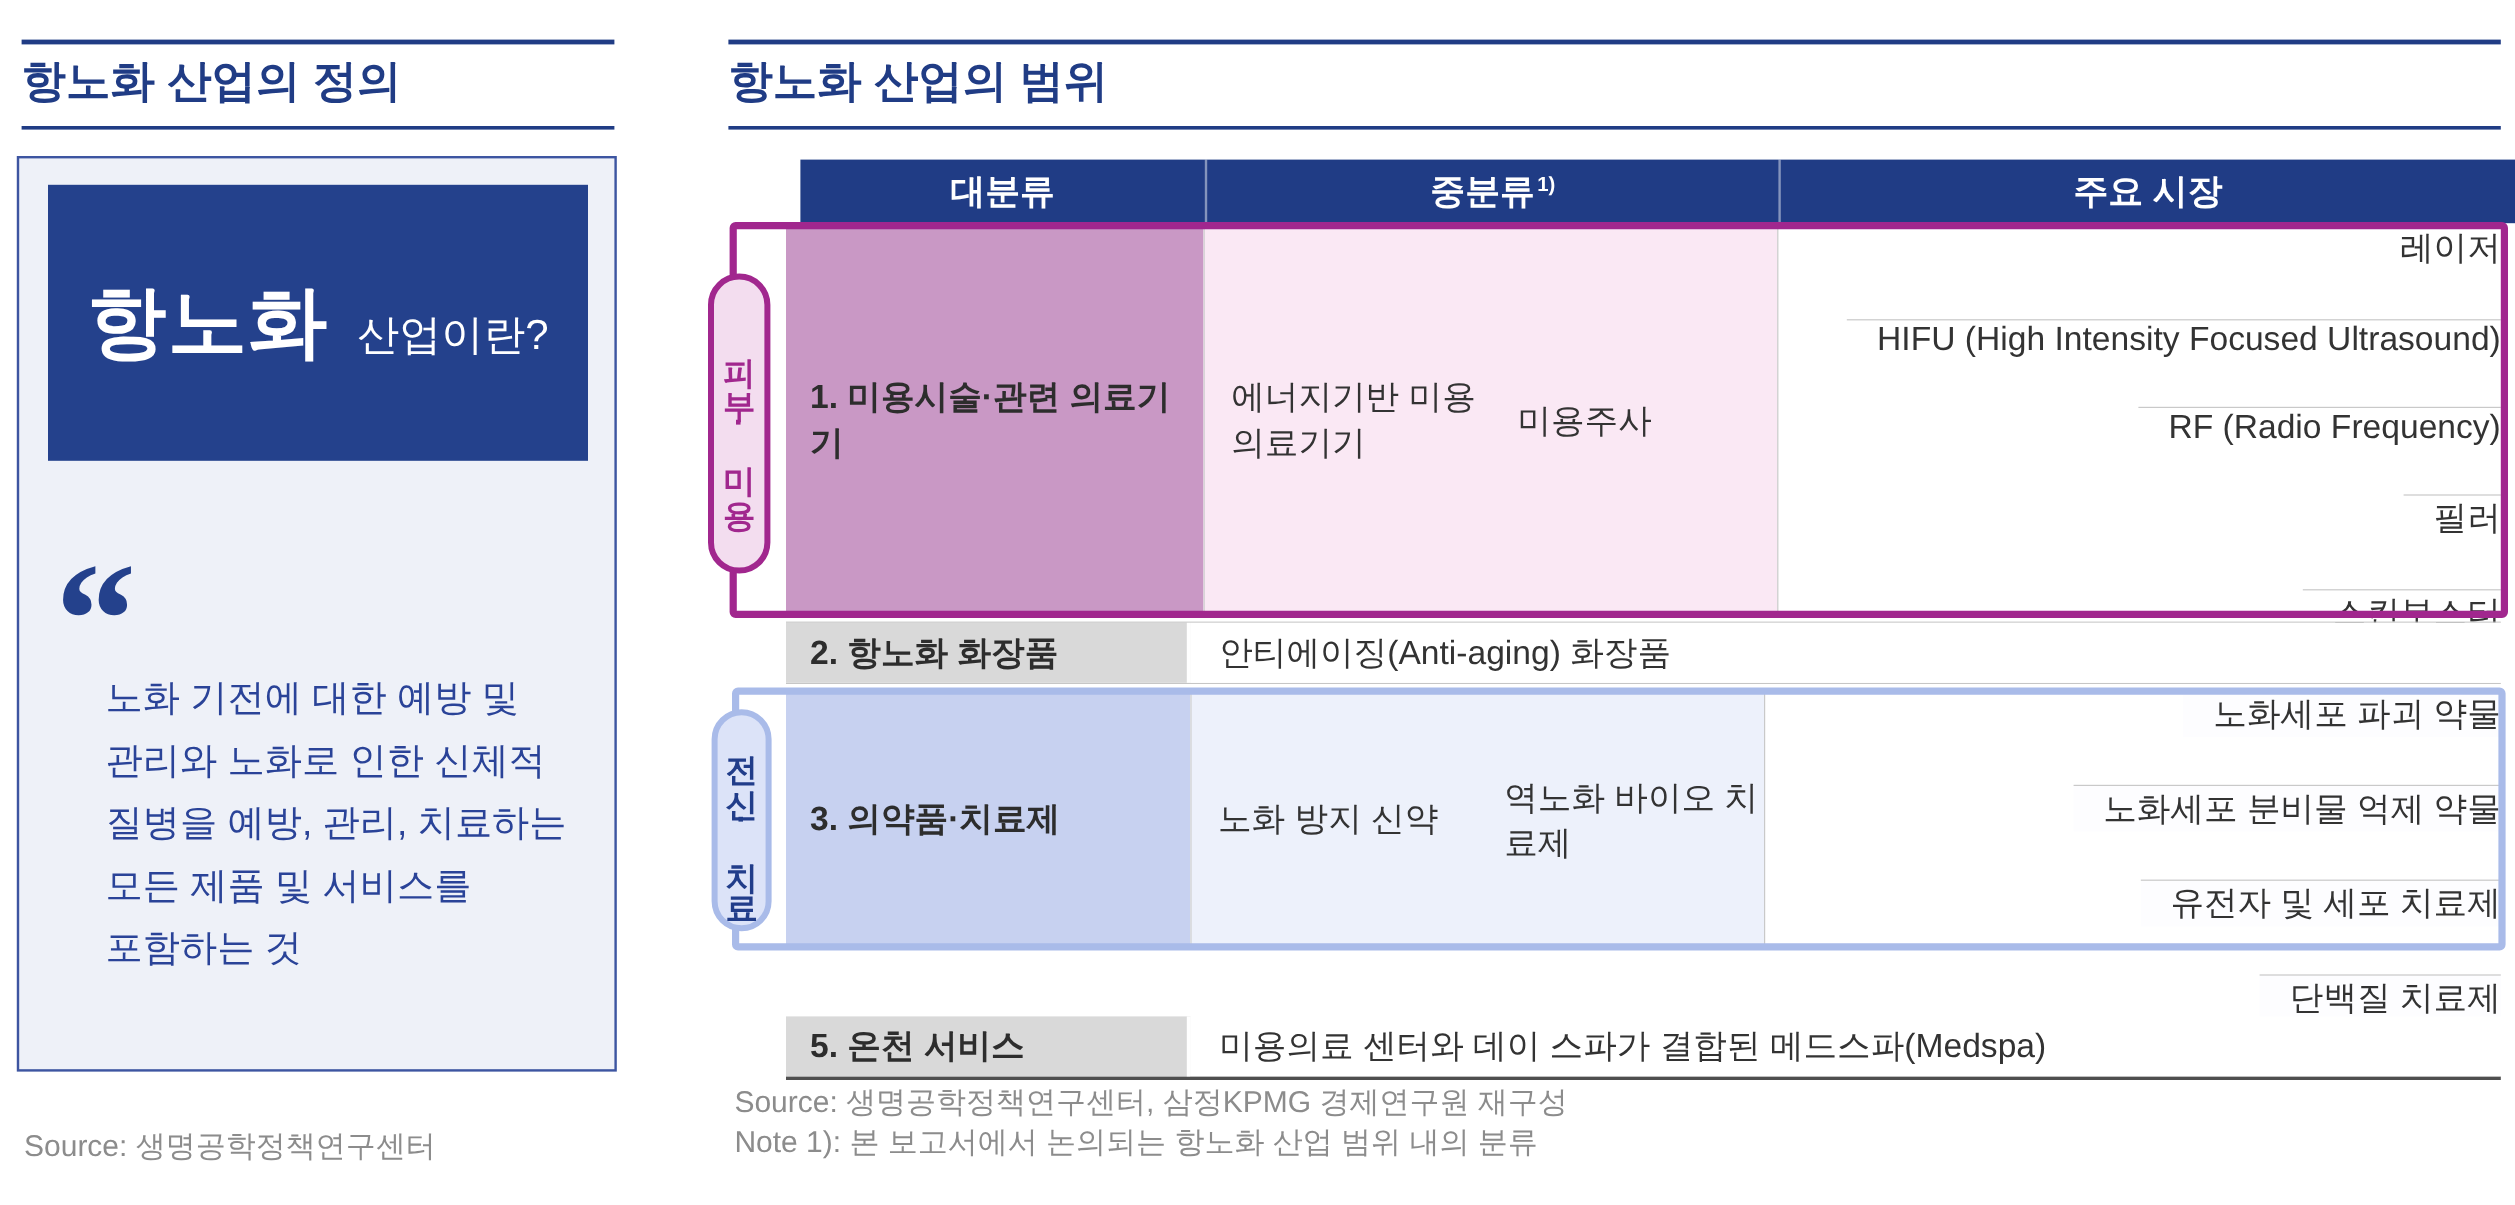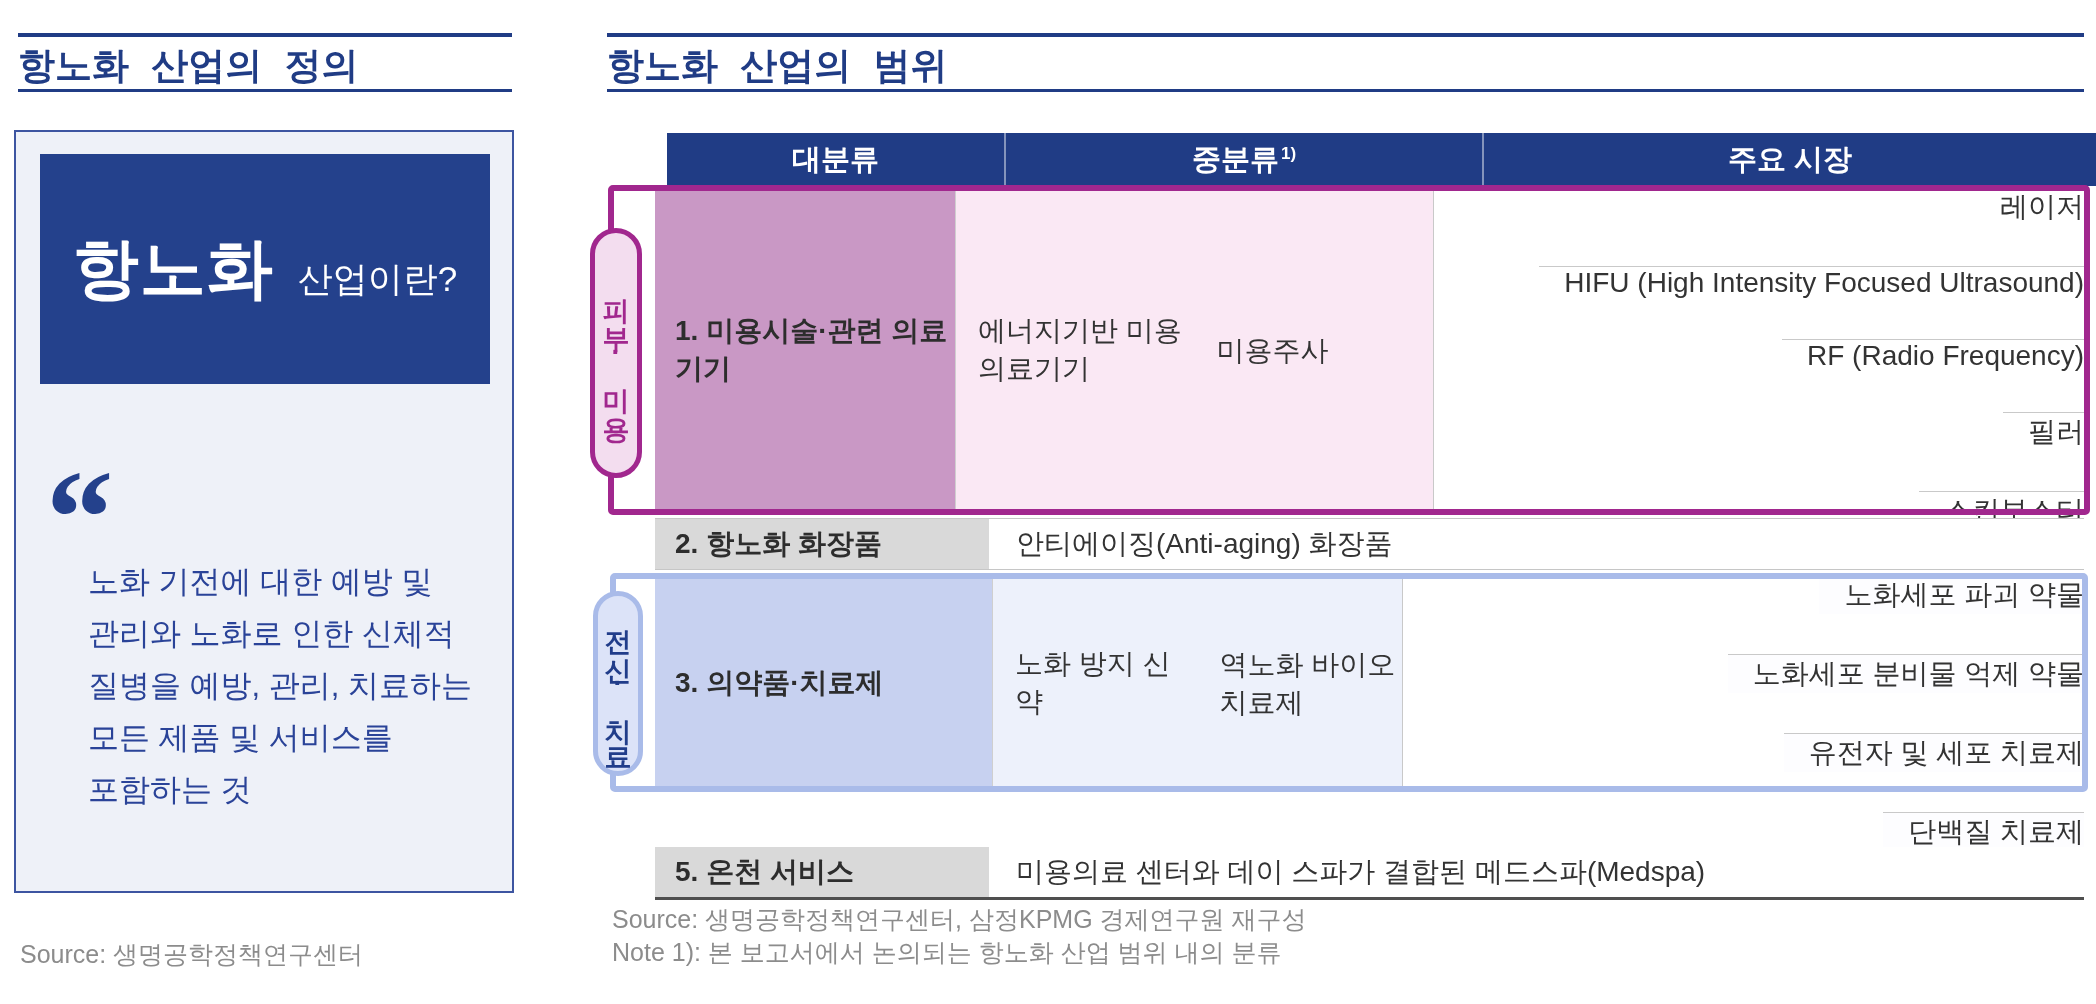--- a/index.html
+++ b/index.html
@@ -19,21 +19,21 @@
     --src:#8c8c8c;
     --body:#333333;
   }
   *{box-sizing:border-box;margin:0;padding:0;}
   html,body{width:2096px;height:1004px;}
   body{
     position:relative;background:#ffffff;overflow:hidden;
     font-family:"Liberation Sans","DejaVu Sans",sans-serif;color:var(--body);
   }
   
-  .title-block{position:absolute;border-top:4px solid var(--navy);border-bottom:3px solid var(--navy);padding:11px 0 0 0;font-family:Liberation Mono, monospace;}
+  .title-block{position:absolute;border-top:4px solid var(--navy);border-bottom:3px solid var(--navy);padding:11px 0 16px 0;}
   .title-block h1{font-size:37px;font-weight:bold;color:var(--navy);line-height:1.1;}
   .tb-left{left:18px;top:33px;width:494px;}
   .tb-right{left:607px;top:33px;width:1477px;}
 
   
   .def-box{position:absolute;left:14px;top:130px;width:500px;height:763px;background:#eef1f8;border:2px solid #3d55a1;}
   .hero{position:absolute;left:24px;top:22px;width:450px;height:230px;background:var(--hero);display:flex;align-items:center;justify-content:center;}
   .hero-line{display:flex;align-items:baseline;gap:24px;}
   .hero-main{font-size:66px;font-weight:bold;color:#fff;letter-spacing:1px;}
   .hero-sub{font-size:35px;color:#fff;}
@@ -52,30 +52,30 @@
   .band{position:absolute;left:0;width:100%;display:flex;}
   .cat{display:flex;align-items:center;padding-left:20px;font-size:28px;font-weight:600;color:#2d2d2d;}
   .subcol{display:flex;flex-direction:row;border-left:1px solid #cfcfcf;}
   .subcell{flex:1;display:flex;align-items:center;padding-left:22px;font-size:28px;}
   .mkcol{display:flex;flex-direction:column;border-left:1px solid var(--line);flex:1;align-items:flex-end;}
   .mcell{flex:1;display:flex;align-items:center;padding-left:25px;font-size:28px;background:#fff;}
   .mcell + .mcell{border-top:1px solid var(--line);margin-top:40px;}
   .desc{flex:1;display:flex;align-items:center;padding-left:24px;font-size:28px;background:#fff;white-space:nowrap;}
 
   .band-s1{top:55px;height:324px;}
-  .band-s1 .cat{background:var(--mauve);width:300px;}
+  .band-s1 .cat{background:var(--mauve);width:348px;}
   .band-s1 .subcol{width:478px;background:var(--pink);}
   .band-s1 .subcell + .subcell{border-top:1px solid #d9c3d3;}
 
   .band-r2{top:385px;height:52px;border-top:1px solid #c6c6c6;border-bottom:1px solid #c6c6c6;}
   .band-r2 .cat,.band-r4 .cat,.band-r5 .cat{background:var(--gray-cell);width:337px;border-right:3px solid #fff;}
 
   .band-s3{top:443px;height:214px;}
   .band-s3 .cat{background:var(--peri-cell);width:337px;}
-  .band-s3 .subcol{width:410px;background:var(--peri-light);}
+  .band-s3 .subcol{width:478px;background:var(--peri-light);}
   .band-s3 .subcell + .subcell{border-top:1px solid #c3cde8;}
   .band-s3 .mcell{background:#fdfdff;}
 
   .band-r4{top:662px;height:52px;border-top:1px solid #c6c6c6;border-bottom:1px solid #c6c6c6;}
   .band-r4 .desc{font-size:26px;}
   .band-r5{top:714px;height:53px;border-bottom:3px solid #4f4f4f;}
 
   
   .frame{position:absolute;pointer-events:none;border-radius:5px;}
   .frame-magenta{left:-47px;right:-6px;top:52px;height:330px;border:6px solid var(--magenta);z-index:5;}

